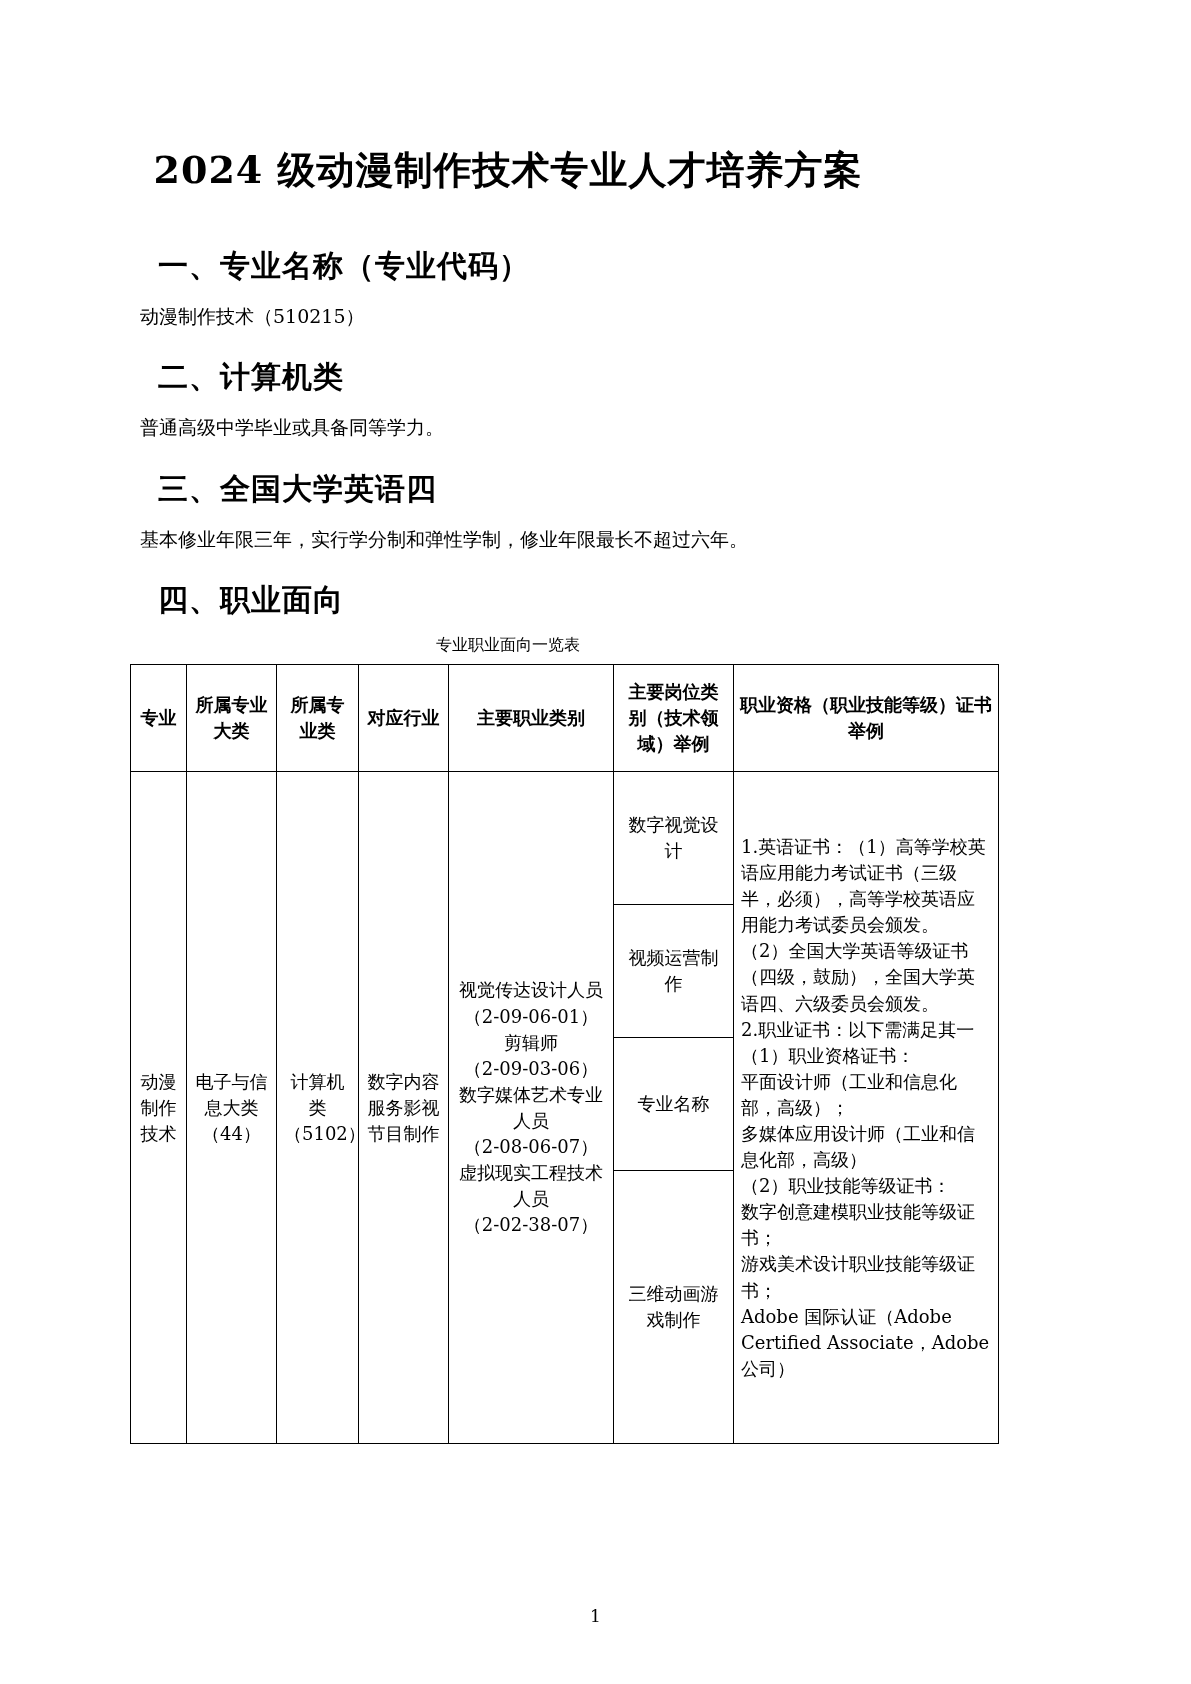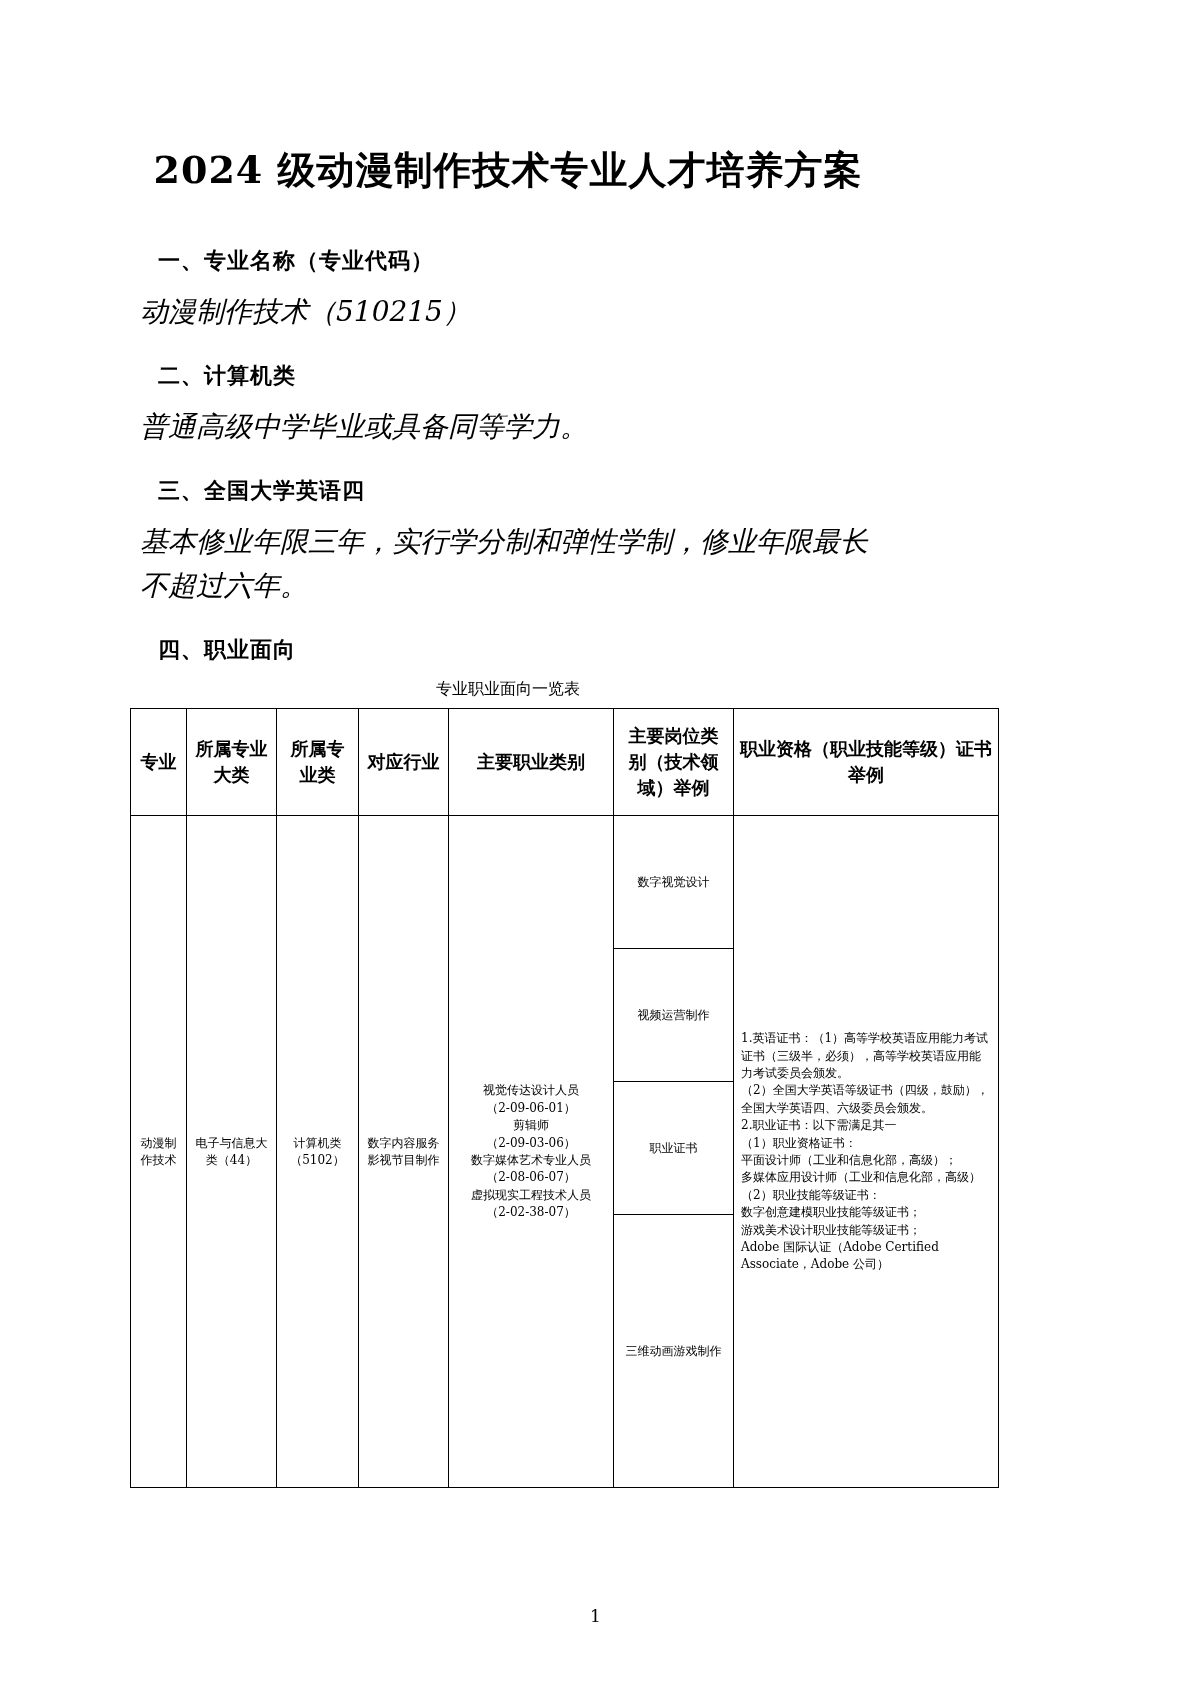--- a/index.html
+++ b/index.html
@@ -24,48 +24,47 @@
   }
   .doc-title {
     text-align: center;
     font-size: 38px;
     font-weight: bold;
     letter-spacing: 1px;
     margin: 25px 0 50px 0;
     font-family: "DejaVu Serif", "Liberation Serif", serif;
   }
   .section-heading {
-    font-size: 22px;
+    font-size: 30px;
     font-weight: bold;
     margin: 0 0 14px 28px;
     letter-spacing: 1px;
     font-family: "DejaVu Sans", "Liberation Sans", sans-serif;
   }
   .body-text {
-    font-size: 28px;
+    font-size: 19px;
     line-height: 1.6;
     margin: 6px 0 26px 10px;
     font-family: "DejaVu Serif", "Liberation Serif", serif;
-    font-style: italic;
   }
   .table-caption {
     text-align: center;
     font-size: 16px;
     margin: 6px 0 8px 0;
   }
   table.job-table {
     border-collapse: collapse;
     width: 100%;
     table-layout: fixed;
   }
   table.job-table th,
   table.job-table td {
     border: 1.5px solid #000;
     vertical-align: middle;
-    font-size: 12px;
+    font-size: 18px;
     line-height: 1.45;
     padding: 6px 7px;
     font-family: "DejaVu Serif", "Liberation Serif", serif;
   }
   table.job-table th {
     text-align: center;
     font-weight: bold;
     font-size: 18px;
     padding: 14px 6px;
   }
@@ -164,21 +163,21 @@
 多媒体应用设计师（工业和信息化部，高级）
 （2）职业技能等级证书：
 数字创意建模职业技能等级证书；
 游戏美术设计职业技能等级证书；
 Adobe 国际认证（Adobe Certified Associate，Adobe 公司）</td>
       </tr>
       <tr>
         <td class="cell-center" style="height:120px">视频运营制作</td>
       </tr>
       <tr>
-        <td class="cell-center" style="height:120px">职业证书</td>
+        <td class="cell-center" style="height:120px">专业名称</td>
       </tr>
       <tr>
         <td class="cell-center" style="height:260px">三维动画游戏制作</td>
       </tr>
     </tbody>
   </table>
 
   <div class="page-number">1</div>
 
 </div>

